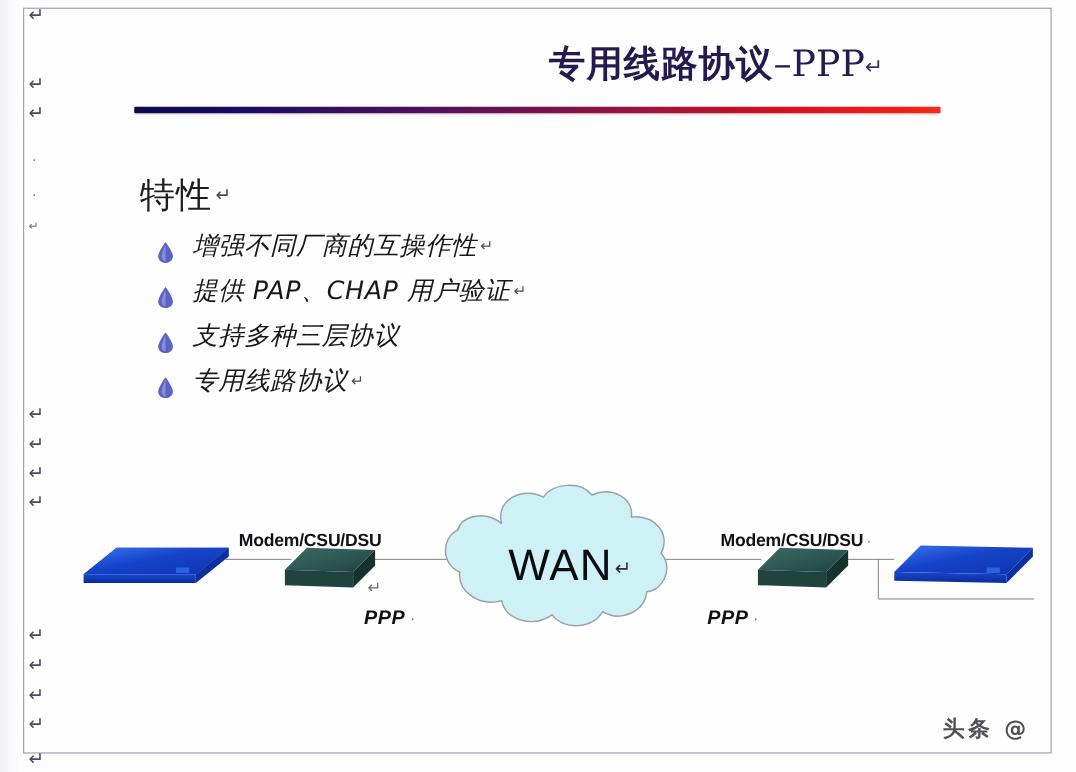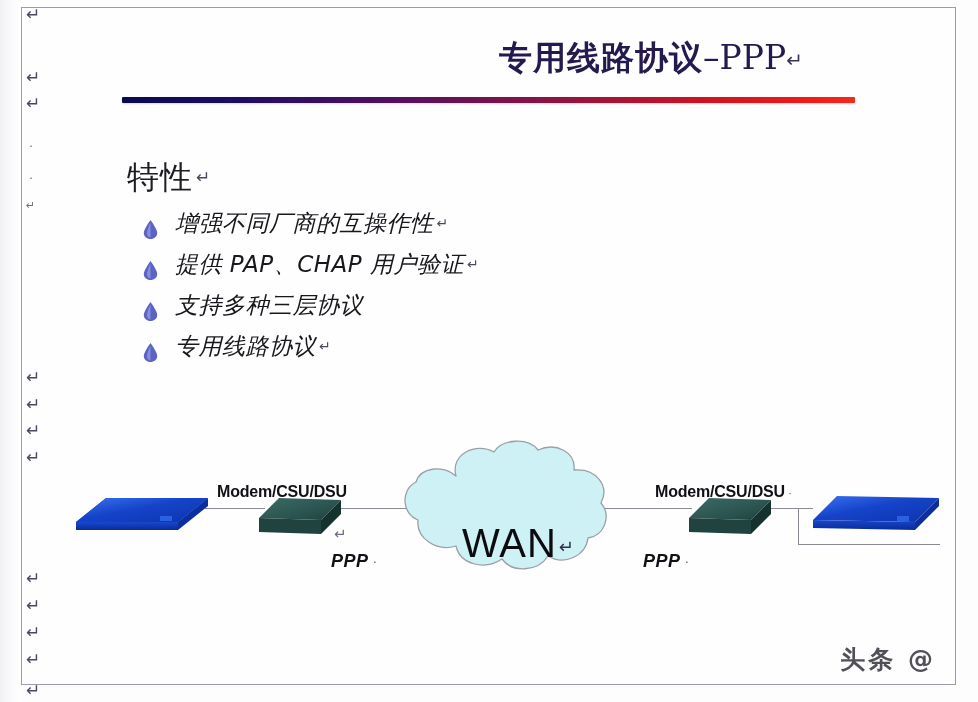--- a/index.html
+++ b/index.html
@@ -195,21 +195,21 @@
     width: 1px;
     background: #8a8a93;
   }
 
   
   .watermark {
     position: absolute;
     right: 42px;
     bottom: 26px;
     font-family: "DejaVu Sans", "Liberation Sans", sans-serif;
-    font-size: 25px;
+    font-size: 20px;
     font-weight: 700;
     color: #2b2b33;
     opacity: 0.82;
     letter-spacing: 3px;
     white-space: nowrap;
   }
 </style>
 </head>
 <body>
 
@@ -337,21 +337,21 @@
                C198,30 212,48 203,65
                C214,78 206,98 190,100
                C188,118 166,128 150,118
                C140,134 114,135 104,121
                C86,133 62,126 58,108
                C38,114 18,100 20,82
                C4,76 2,52 18,44
                C22,30 44,26 58,38 Z" fill="#cdf1f5" stroke="#9aa0a6" stroke-width="1.3" stroke-linejoin="round"></path>
     </svg>
 
-    <div class="wan-label" style="left:462px; top:521px;">
+    <div class="wan-label" style="left:462px; top:492px;">
       <span>WAN</span><span class="ret-inline">↵</span>
     </div>
 
     <svg style="position:absolute; left:685px; top:496px;" width="90" height="46" viewBox="0 0 90 46">
       <defs>
         <linearGradient id="mgrad2" x1="0" y1="0" x2="1" y2="1">
           <stop offset="0%" stop-color="#3d6b66"></stop>
           <stop offset="60%" stop-color="#2b5450"></stop>
           <stop offset="100%" stop-color="#1f403d"></stop>
         </linearGradient>

